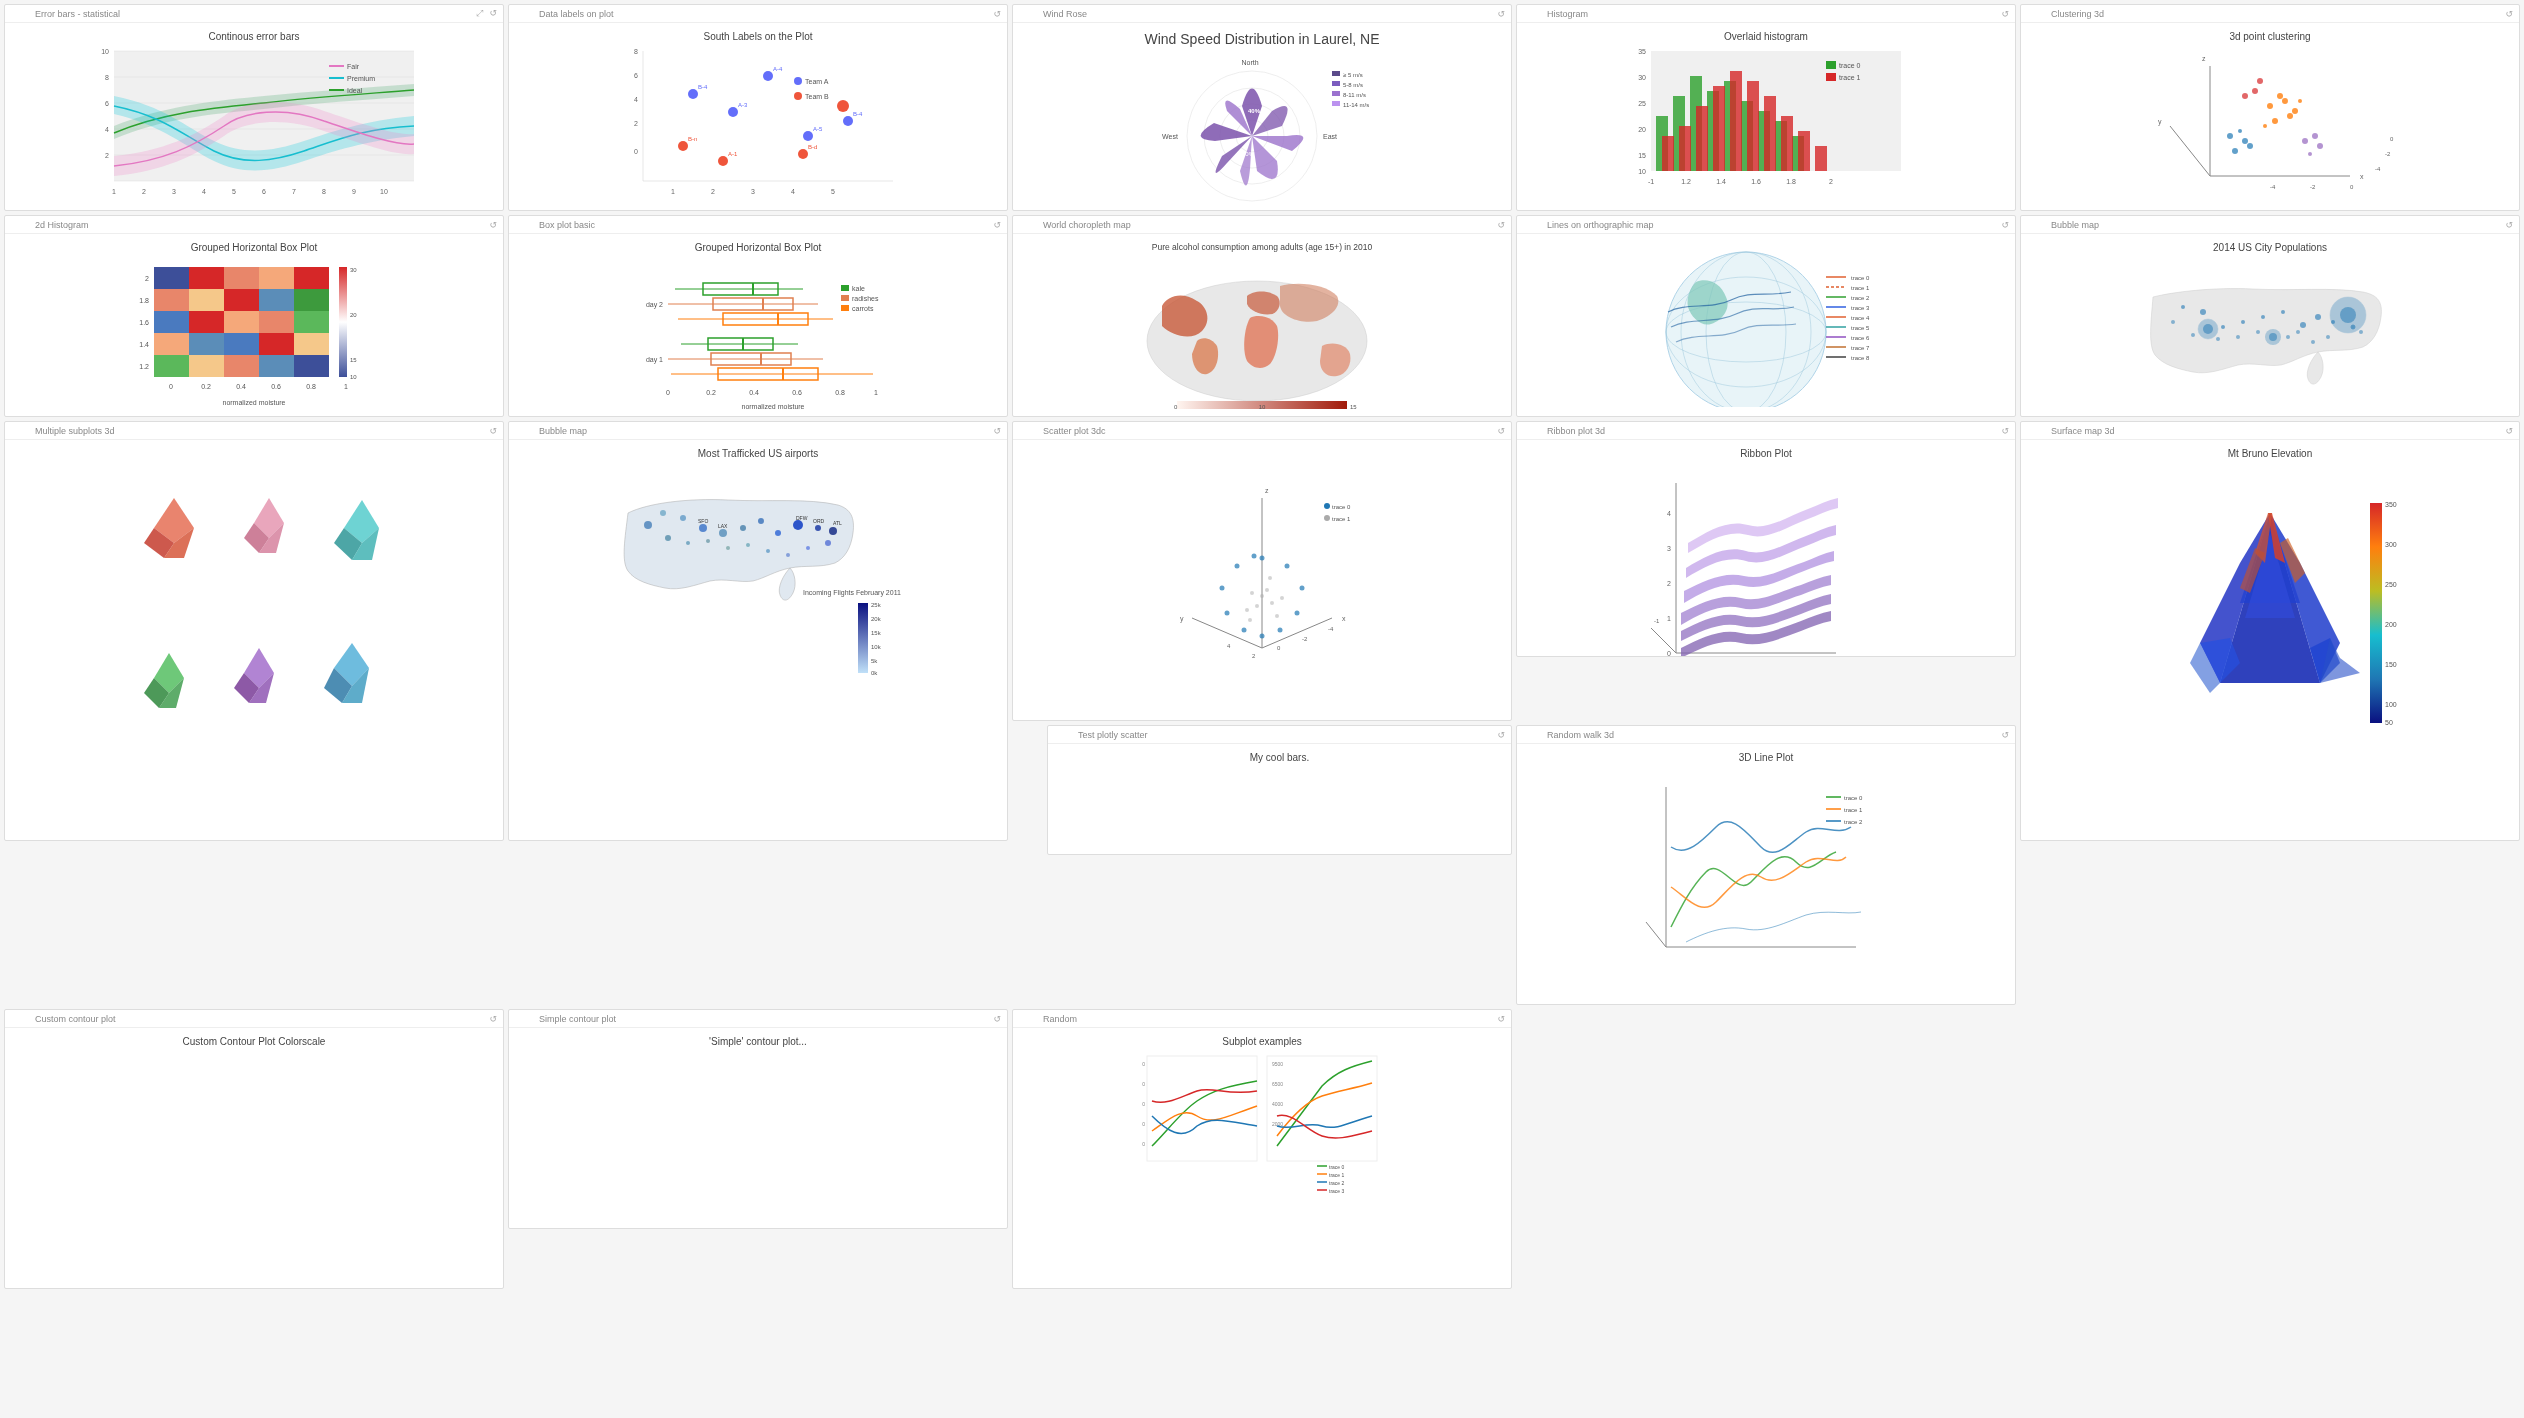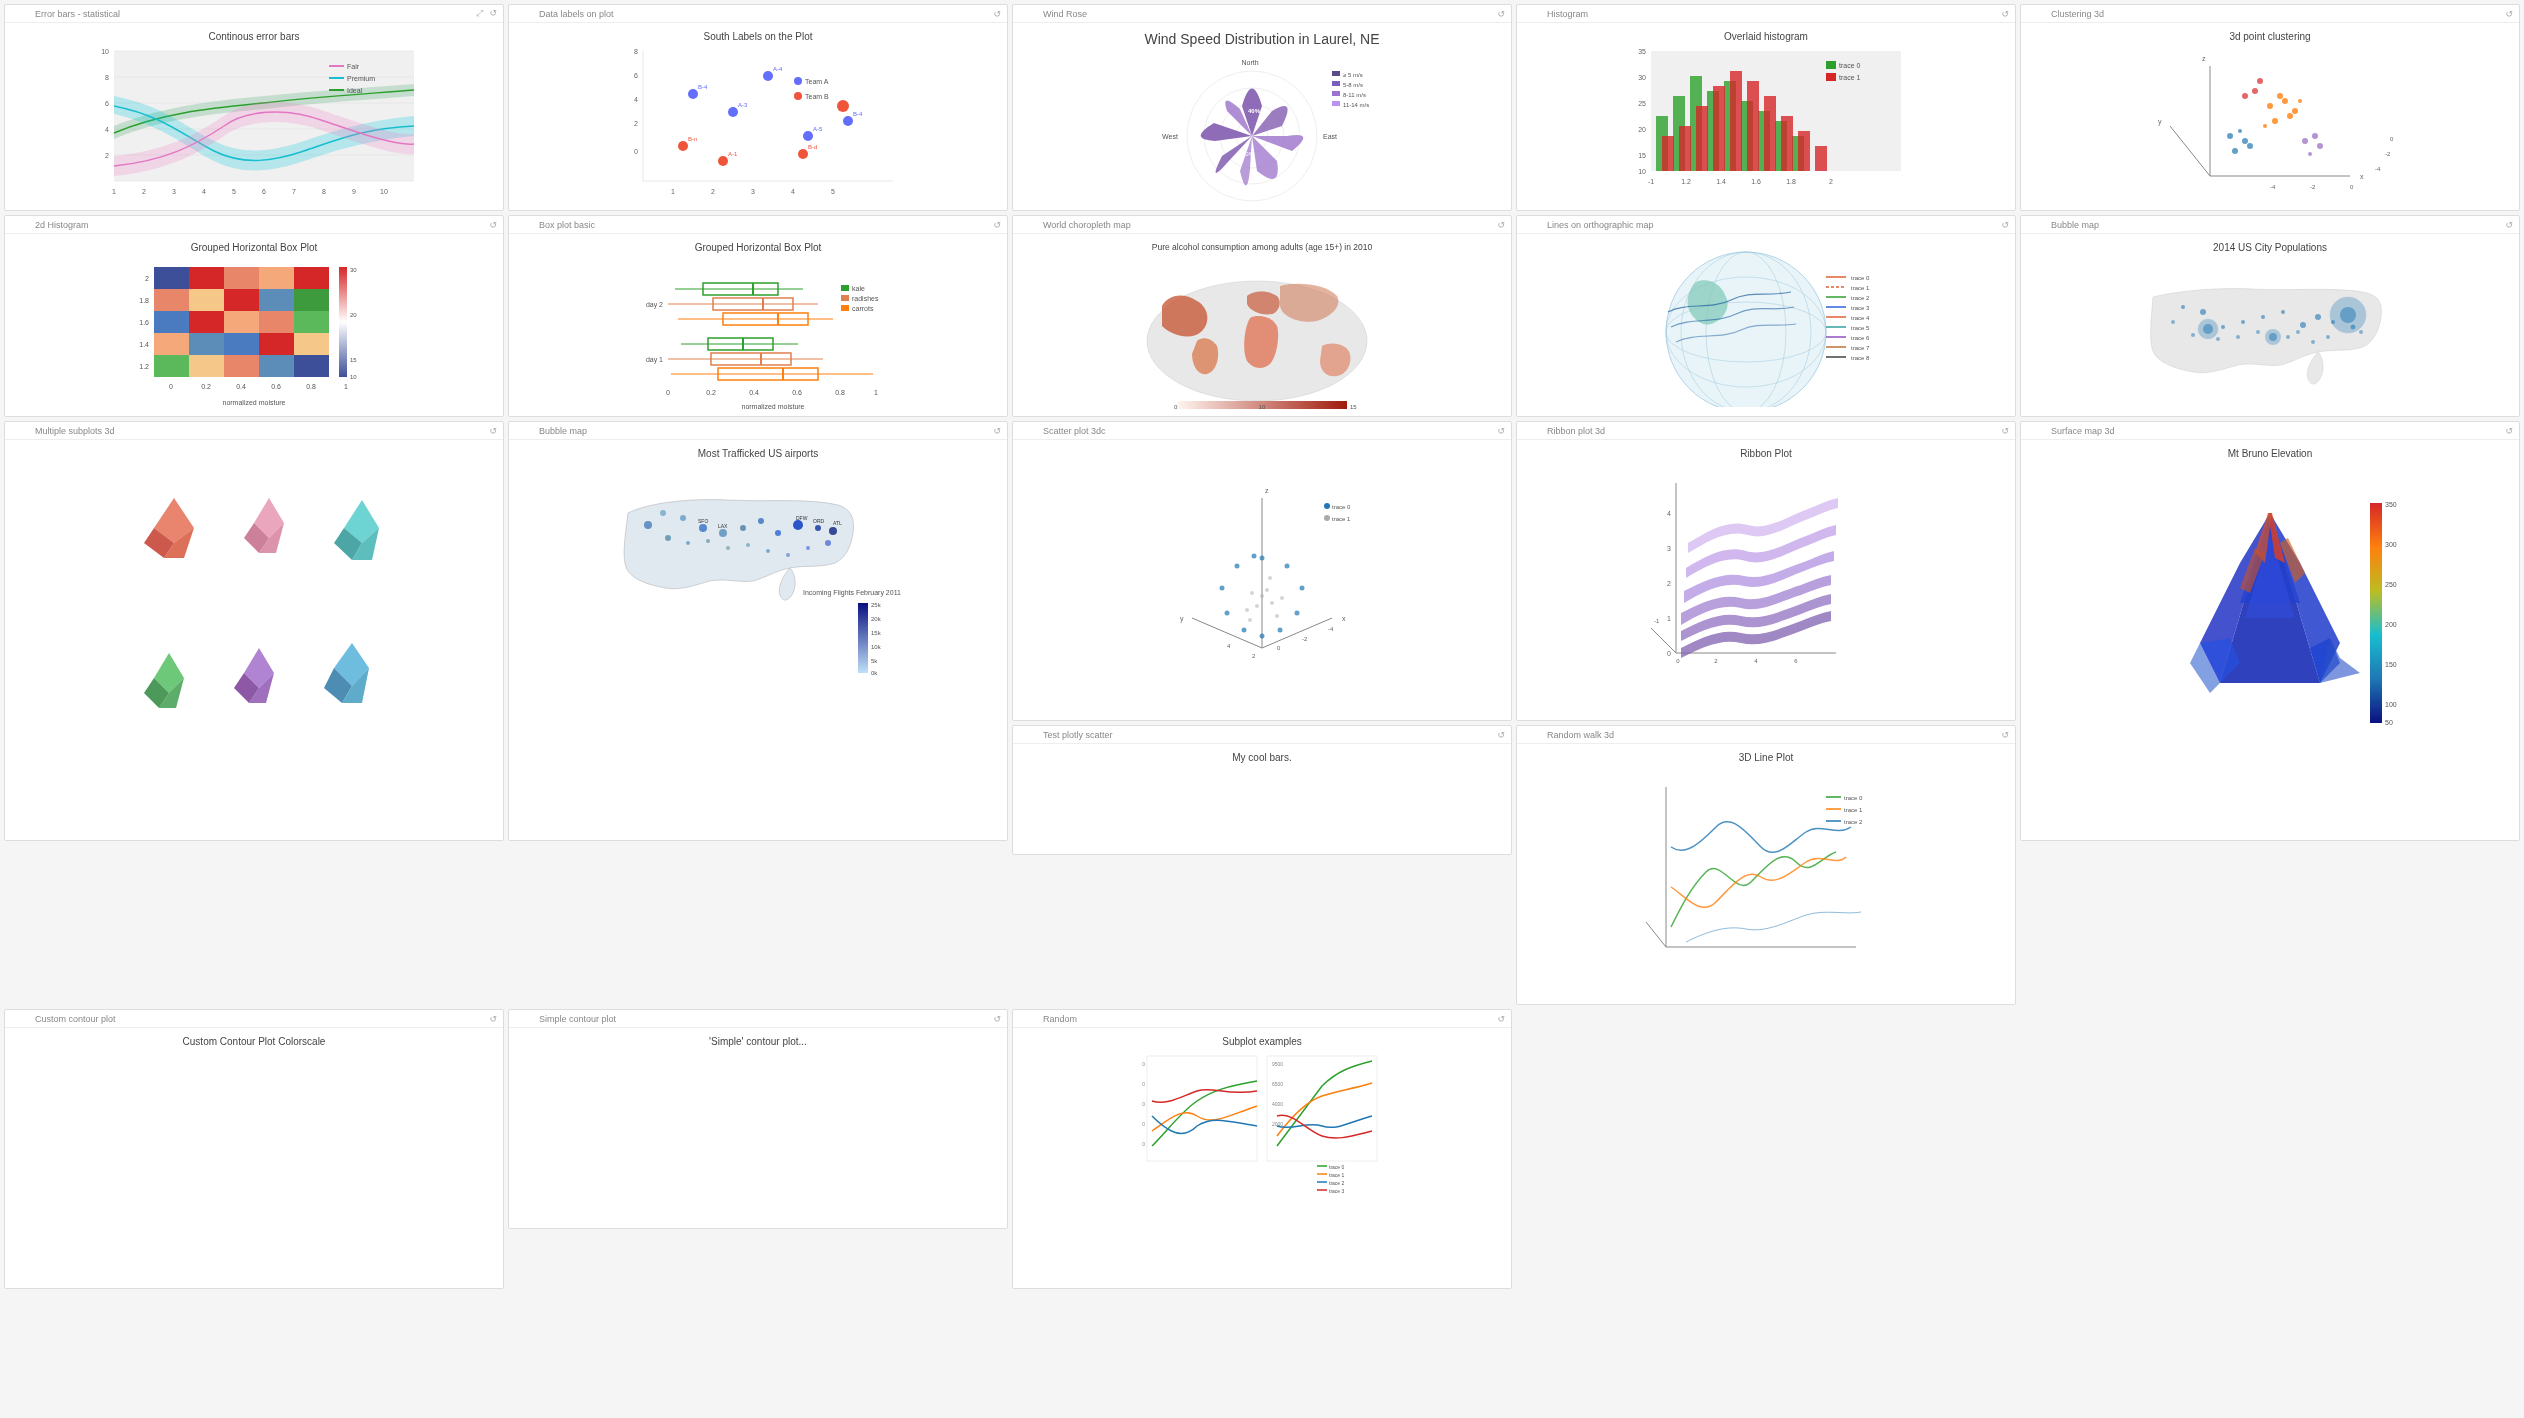--- a/index.html
+++ b/index.html
@@ -710,21 +710,21 @@
         <text x="95" y="200" font-size="6" fill="#666">4</text>
 
         <circle cx="195" cy="58" r="3" fill="#1F77B4"></circle>
         <text x="200" y="61" font-size="6" fill="#555">trace 0</text>
         <circle cx="195" cy="70" r="3" fill="#aaa"></circle>
         <text x="200" y="73" font-size="6" fill="#555">trace 1</text>
       </svg>
     </div>
   </div>
 
-  <div class="card" style="height:300px;">
+  <div class="card" style="height:236px;">
     <div class="card-header">
       <span class="card-title-small">Ribbon plot 3d</span>
       <span style="font-size:9px;color:#aaa;cursor:pointer;">↺</span>
     </div>
     <div class="card-body">
       <div class="chart-title">Ribbon Plot</div>
       <svg width="240" height="240">
 
         <line x1="30" y1="190" x2="190" y2="190" stroke="#888" stroke-width="1"></line>
         <line x1="30" y1="190" x2="30" y2="20" stroke="#888" stroke-width="1"></line>
@@ -800,21 +800,21 @@
         <text x="245" y="84" font-size="7" fill="#555">300</text>
         <text x="245" y="124" font-size="7" fill="#555">250</text>
         <text x="245" y="164" font-size="7" fill="#555">200</text>
         <text x="245" y="204" font-size="7" fill="#555">150</text>
         <text x="245" y="244" font-size="7" fill="#555">100</text>
         <text x="245" y="262" font-size="7" fill="#555">50</text>
       </svg>
     </div>
   </div>
 
-  <div class="card" style="height:130px;">
+  <div class="card" style="height:130px;margin-left:35px;">
     <div class="card-header">
       <span class="card-title-small">Test plotly scatter</span>
       <span style="font-size:9px;color:#aaa;cursor:pointer;">↺</span>
     </div>
     <div class="card-body">
       <div class="chart-title">My cool bars.</div>
     </div>
   </div>
 
   <div class="card" style="height:280px;">

